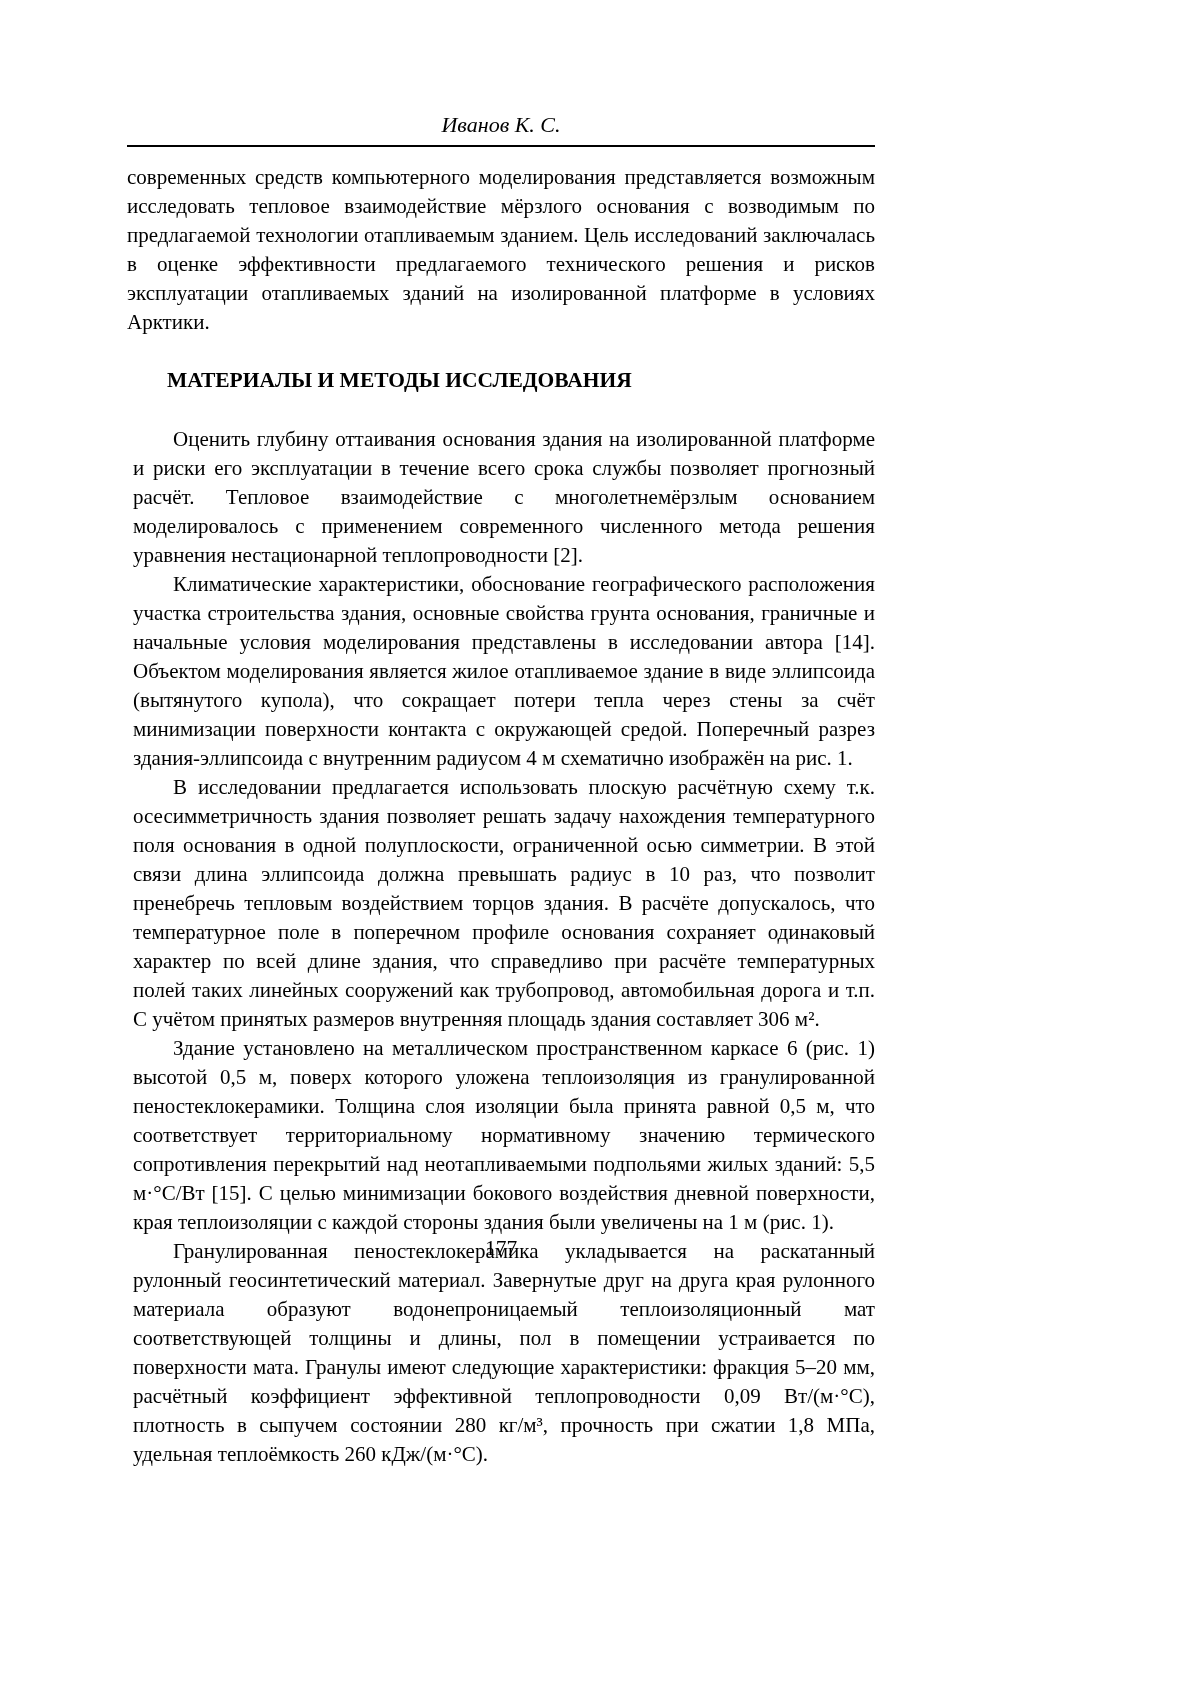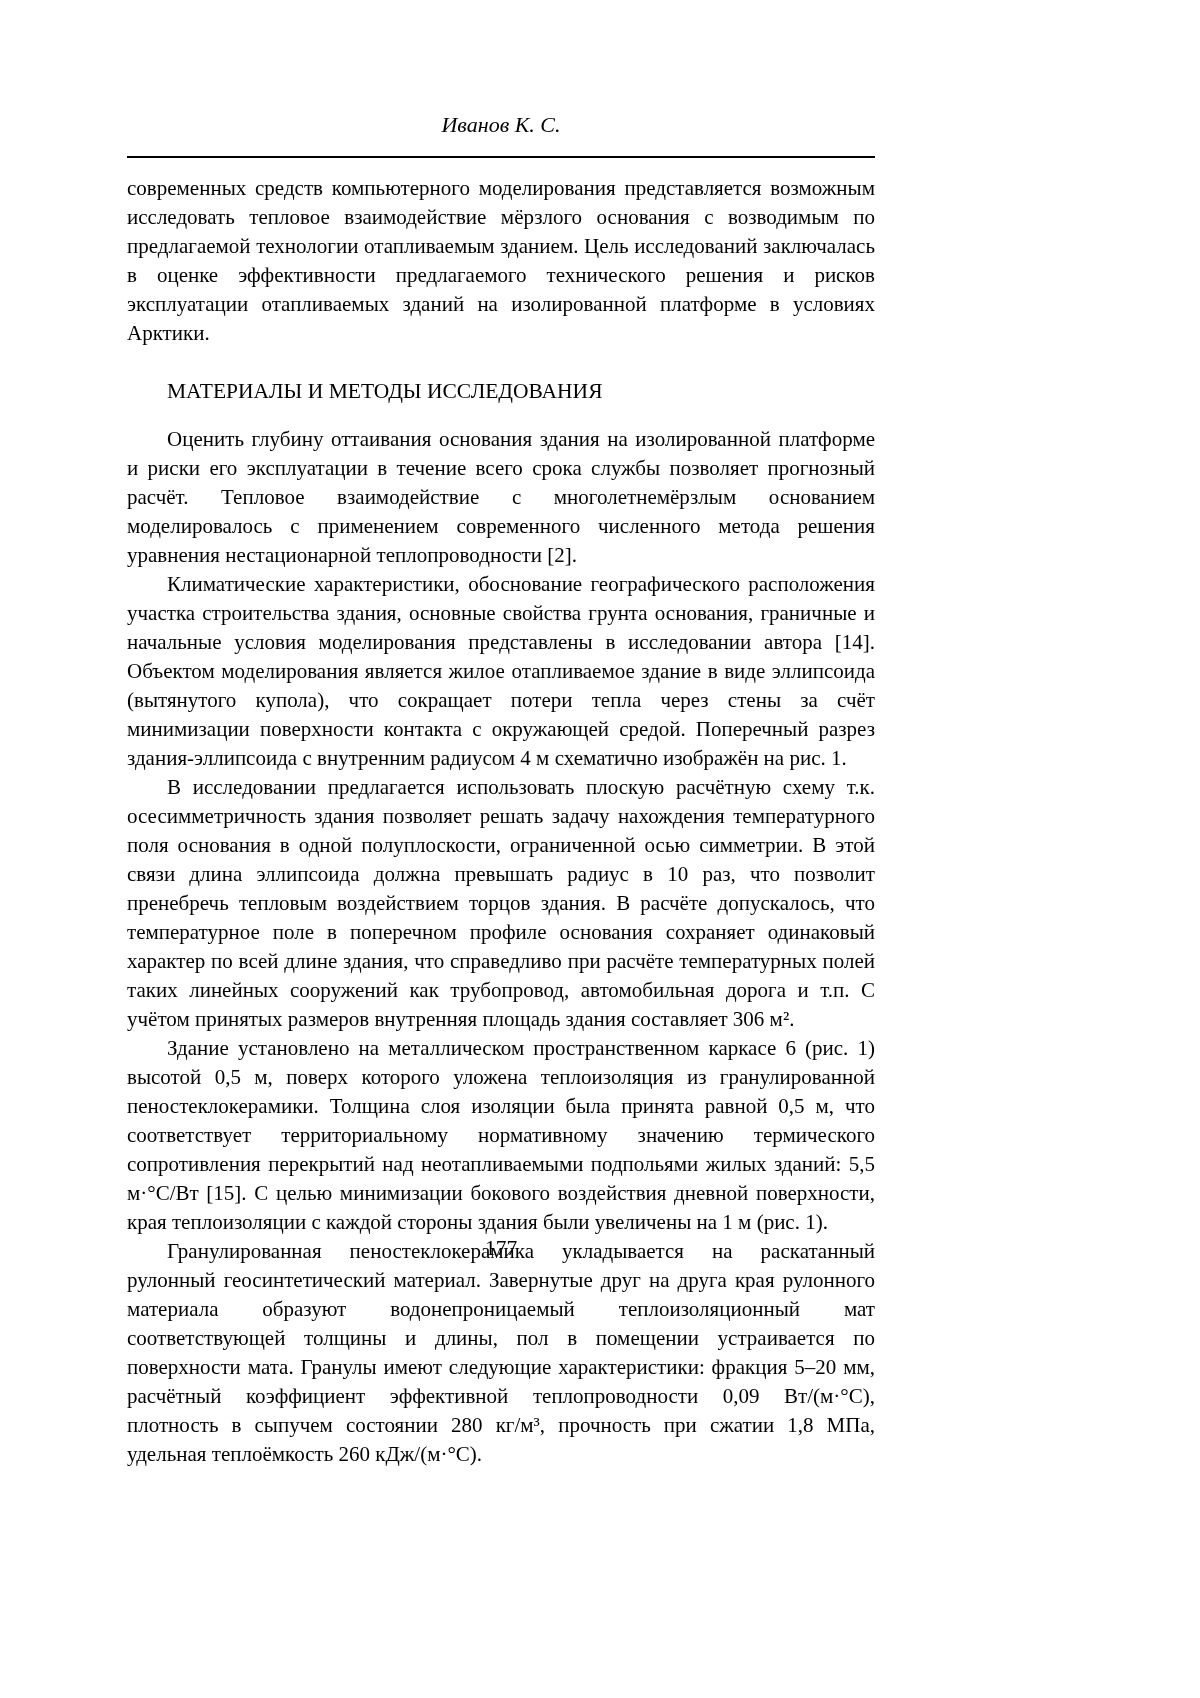--- a/index.html
+++ b/index.html
@@ -20,38 +20,39 @@
     position: absolute;
     left: 127px;
     top: 112px;
     width: 748px;
   }
   .running-head {
     text-align: center;
     font-style: italic;
     font-size: 22px;
     line-height: 26px;
-    padding-bottom: 18px;
+    padding-bottom: 7px;
     border-bottom: 2px solid #000000;
     margin-bottom: 16px;
   }
   .para {
     font-size: 21px;
     line-height: 29px;
     text-align: justify;
     margin: 0;
   }
   .para.indent {
     text-indent: 40px;
+    margin-left: 6px;
   }
   .section-heading {
     font-size: 21.5px;
     line-height: 29px;
-    font-weight: normal;
-    margin: 29px 0 19px 0;
+    font-weight: bold;
+    margin: 29px 0 30px 0;
     text-indent: 40px;
     text-align: left;
   }
   .page-number {
     position: absolute;
     left: 127px;
     top: 1236px;
     width: 748px;
     text-align: center;
     font-size: 21.5px;

